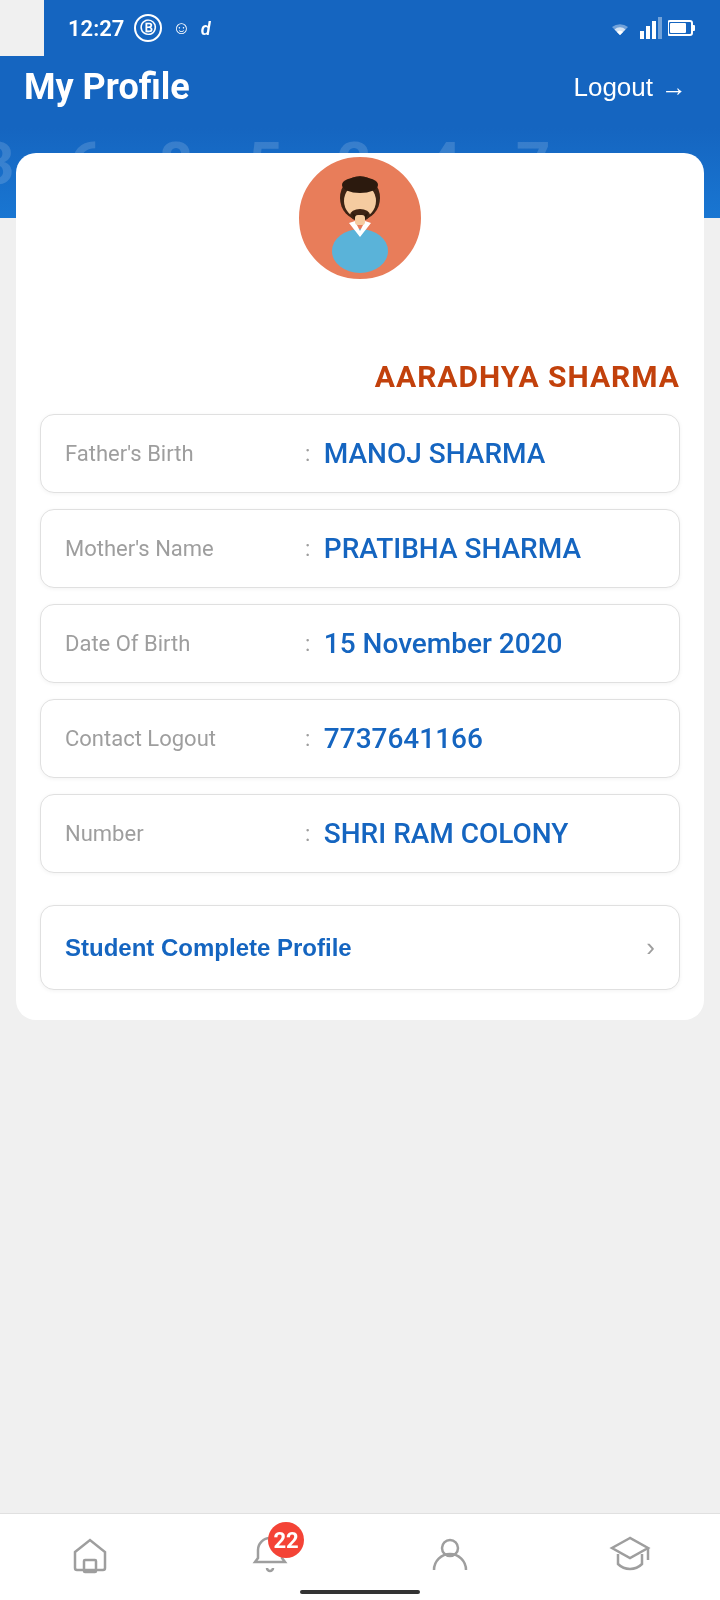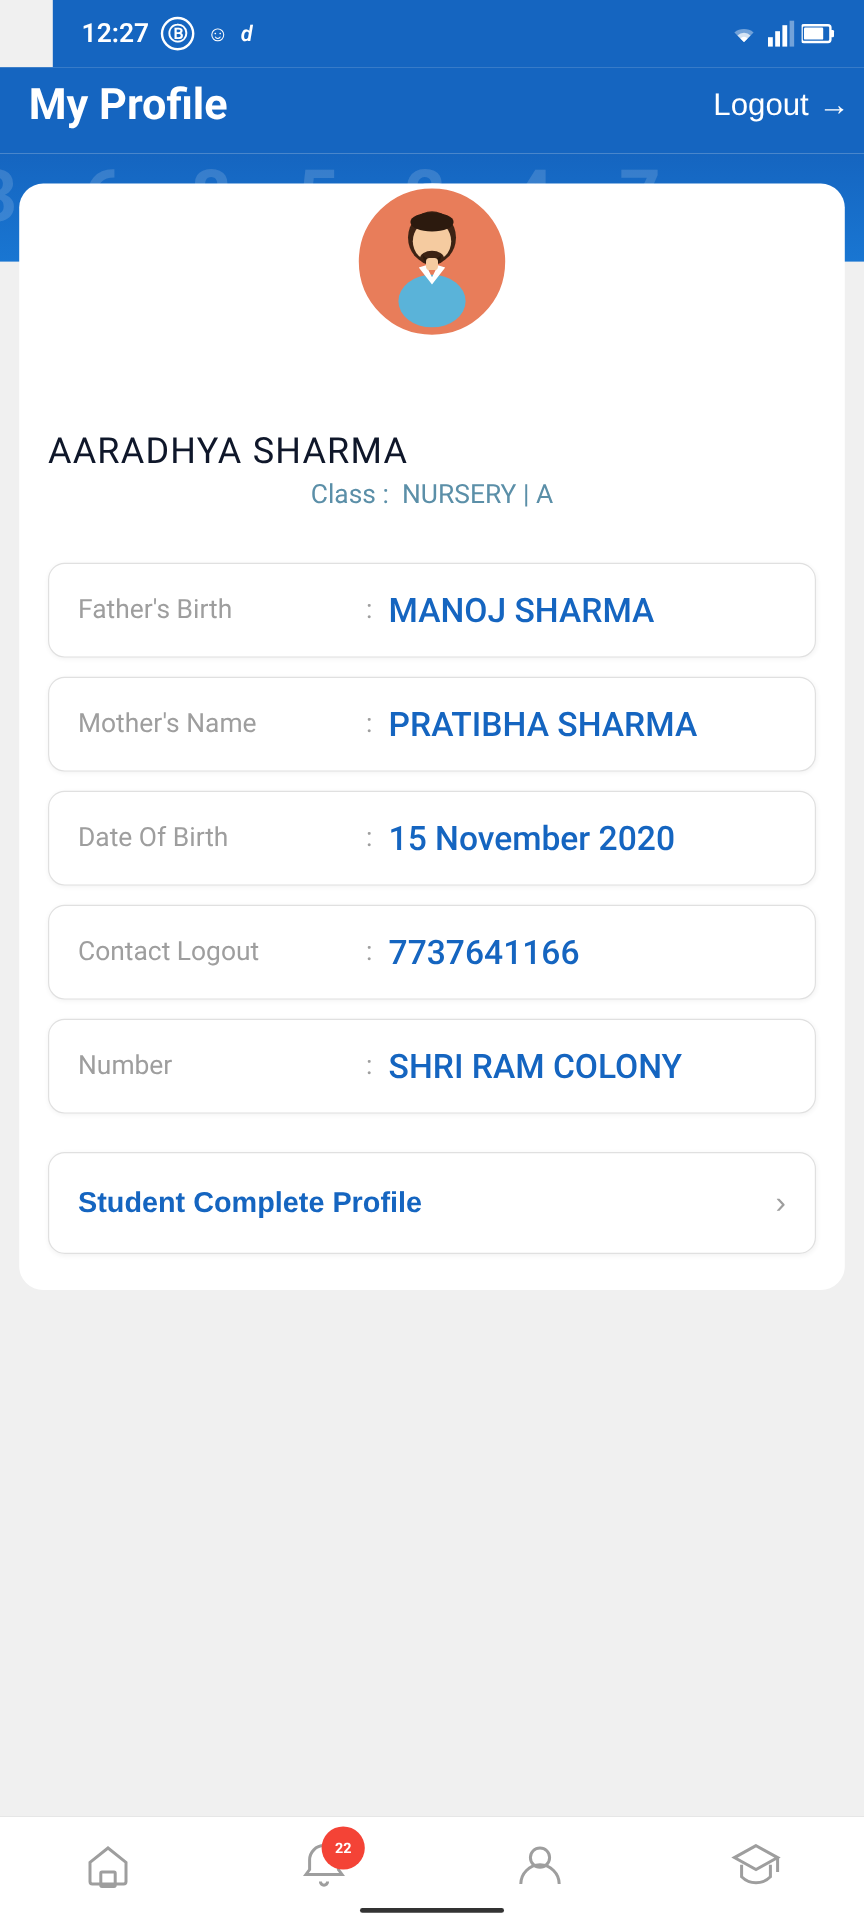--- a/index.html
+++ b/index.html
@@ -59,21 +59,21 @@
       gap: 6px;
       color: white;
     }
 
     
     .header {
       background: #1565c0;
       display: flex;
       justify-content: space-between;
       align-items: center;
-      padding: 10px 12px 20px 24px;
+      padding: 10px 33px 20px 24px;
       position: relative;
     }
     .header-title {
       color: white;
       font-size: 36px;
       font-weight: 700;
     }
     .logout-btn {
       color: white;
       font-size: 26px;
@@ -119,24 +119,24 @@
       align-items: center;
       justify-content: center;
       overflow: hidden;
     }
     .avatar-svg {
       width: 110px;
       height: 110px;
     }
 
     .profile-name {
-      text-align: left;
-      color: #0f172a;
+      text-align: right;
+      color: #c2410c;
       font-size: 30px;
-      font-weight: 400;
+      font-weight: 700;
       letter-spacing: 1px;
       padding-top: 60px;
     }
     .profile-class {
       text-align: center;
       color: #5b8fa8;
       font-size: 22px;
       margin-top: 6px;
       padding-bottom: 24px;
     }
@@ -227,21 +227,21 @@
       top: -10px;
       right: -12px;
       background: #f44336;
       color: white;
       border-radius: 50%;
       width: 36px;
       height: 36px;
       display: flex;
       align-items: center;
       justify-content: center;
-      font-size: 12px;
+      font-size: 22px;
       font-weight: 700;
     }
   </style>
 </head>
 <body>
 
 <div class="status-bar">
   <div class="status-left">
     <span>12:27</span>
     <span class="status-icon status-icon-b">Ⓑ</span>
@@ -304,24 +304,20 @@
 
           <path d="M44 60 L55 74 L66 60 L60 58 L55 68 L50 58 Z" fill="white"></path>
 
           <rect x="50" y="52" width="10" height="10" rx="3" fill="#f5cba0"></rect>
         </svg>
       </div>
     </div>
 
     <div style="padding: 16px 24px 20px; text-align:center;">
       <div class="profile-name">AARADHYA SHARMA</div>
-      <div class="profile-class">
-        <span>Class :</span>
-        &nbsp;<span>NURSERY | A</span>
-      </div>
     </div>
 
     <div class="info-list">
 
       <div class="info-row">
         <span class="info-label">Father's Birth</span>
         <span class="info-separator">:&nbsp;</span>
         <span class="info-value">MANOJ SHARMA</span>
       </div>
 

